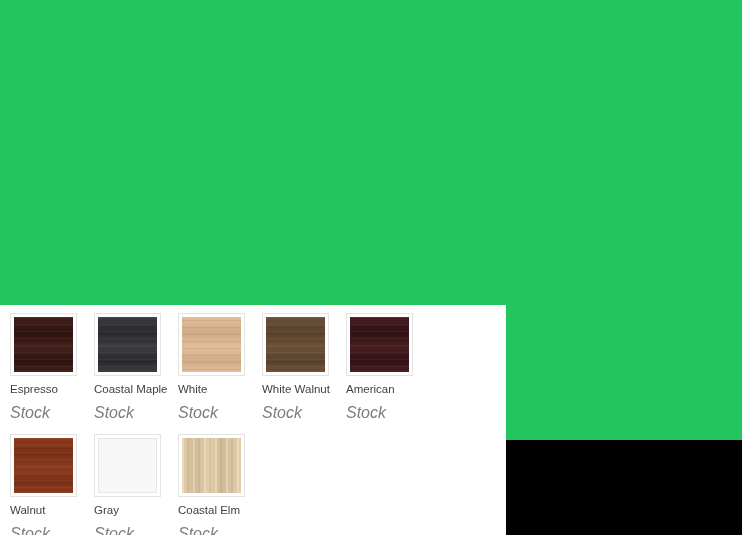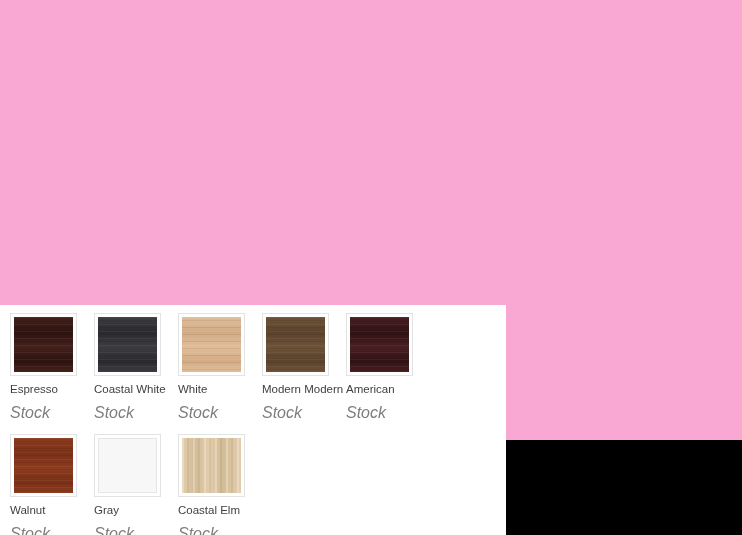--- a/index.html
+++ b/index.html
@@ -12,21 +12,21 @@
   }
   body {
     font-family: "Liberation Sans", sans-serif;
     -webkit-font-smoothing: antialiased;
   }
 
   #root {
     position: relative;
     width: 742px;
     height: 440px;
-    background: #f9a8d4;
+    background: #22c55e;
   }
 
   
   #finish-panel {
     position: absolute;
     left: 0px;
     top: 305px;
     width: 506px;
     height: 230px;
     background: #ffffff;
@@ -136,35 +136,35 @@
           <div class="swatch-chip">
             <div class="swatch-fill grain-h" style="background: linear-gradient(rgb(69, 33, 27) 0%, rgb(45, 19, 16) 28%, rgb(69, 33, 27) 55%, rgb(45, 19, 16) 80%, rgb(69, 33, 27) 100%);"></div>
           </div>
           <div class="swatch-name">Espresso</div>
           <div class="swatch-status">Stock</div>
         </div>
         <div class="swatch-item">
           <div class="swatch-chip">
             <div class="swatch-fill grain-h" style="background: linear-gradient(rgb(60, 60, 65) 0%, rgb(42, 42, 46) 28%, rgb(60, 60, 65) 55%, rgb(42, 42, 46) 80%, rgb(60, 60, 65) 100%);"></div>
           </div>
-          <div class="swatch-name">Coastal White</div>
+          <div class="swatch-name">Coastal Maple</div>
           <div class="swatch-status">Stock</div>
         </div>
         <div class="swatch-item">
           <div class="swatch-chip">
             <div class="swatch-fill grain-h" style="background: linear-gradient(rgb(224, 189, 153) 0%, rgb(210, 171, 133) 28%, rgb(224, 189, 153) 55%, rgb(210, 171, 133) 80%, rgb(224, 189, 153) 100%);"></div>
           </div>
           <div class="swatch-name">White</div>
           <div class="swatch-status">Stock</div>
         </div>
         <div class="swatch-item">
           <div class="swatch-chip">
             <div class="swatch-fill grain-h" style="background: linear-gradient(rgb(109, 82, 56) 0%, rgb(90, 66, 44) 28%, rgb(109, 82, 56) 55%, rgb(90, 66, 44) 80%, rgb(109, 82, 56) 100%);"></div>
           </div>
-          <div class="swatch-name">Modern Modern</div>
+          <div class="swatch-name">White Walnut</div>
           <div class="swatch-status">Stock</div>
         </div>
         <div class="swatch-item">
           <div class="swatch-chip">
             <div class="swatch-fill grain-h" style="background: linear-gradient(rgb(74, 31, 34) 0%, rgb(48, 18, 21) 28%, rgb(74, 31, 34) 55%, rgb(48, 18, 21) 80%, rgb(74, 31, 34) 100%);"></div>
           </div>
           <div class="swatch-name">American</div>
           <div class="swatch-status">Stock</div>
         </div>
         <div class="swatch-item">

